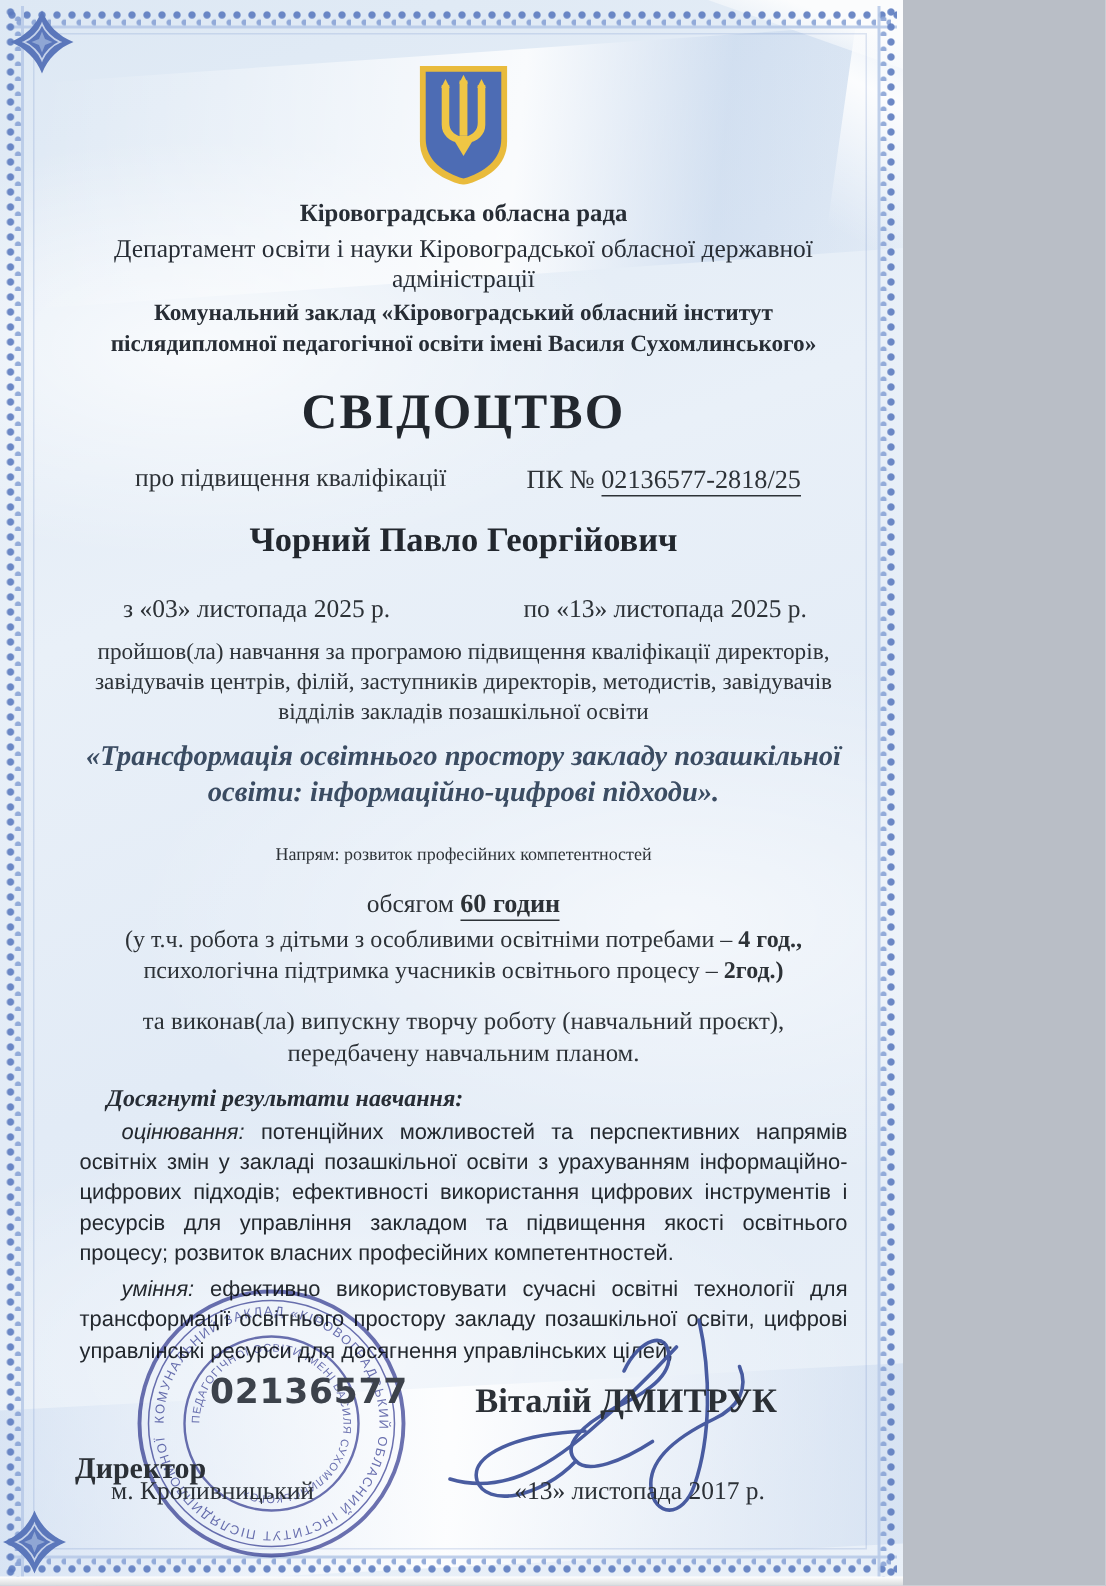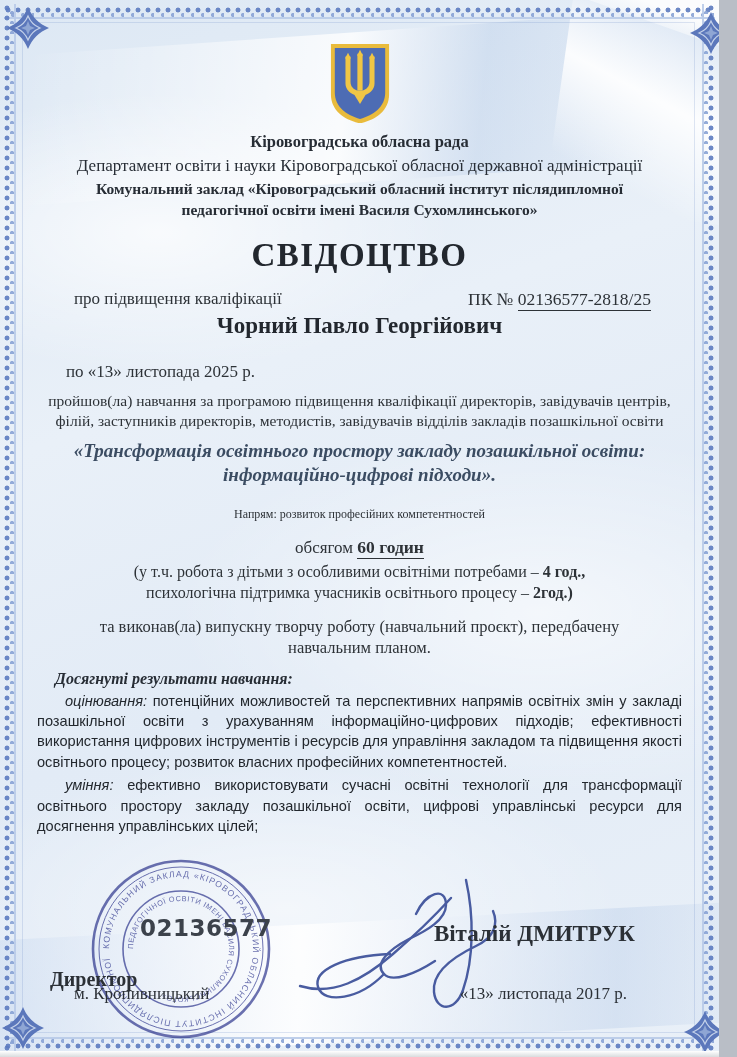--- a/index.html
+++ b/index.html
@@ -4,28 +4,29 @@
 <style>
   html,body{margin:0;padding:0;}
   body{
     width:737px;height:1057px;
     background:#b9bec6;
     font-family:"Liberation Serif","DejaVu Serif",serif;
     overflow:hidden;
   }
   .page{
     position:relative;
-    width:719px;height:1057px;
+    width:602px;height:1057px;
     background:
       radial-gradient(ellipse 420px 200px at 22% 22%, rgba(255,255,255,.75), rgba(255,255,255,0) 70%),
       radial-gradient(ellipse 520px 260px at 75% 58%, rgba(255,255,255,.6), rgba(255,255,255,0) 70%),
       radial-gradient(ellipse 480px 220px at 40% 86%, rgba(255,255,255,.55), rgba(255,255,255,0) 70%),
       linear-gradient(160deg,#dde8f4 0%,#e9f0f8 35%,#e2ebf6 60%,#e9f0f8 100%);
     overflow:hidden;
     box-sizing:border-box;
+    padding-left:16px;
   }
   
   .wave{position:absolute;pointer-events:none;}
   .wave1{left:-60px;top:30px;width:900px;height:150px;
     background:linear-gradient(100deg,rgba(255,255,255,0) 10%,rgba(255,255,255,.8) 45%,rgba(178,200,230,.35) 60%,rgba(255,255,255,0) 80%);
     transform:rotate(-4deg);}
   .wave2{left:-60px;top:920px;width:900px;height:120px;
     background:linear-gradient(95deg,rgba(195,213,238,.45) 5%,rgba(255,255,255,.85) 40%,rgba(185,205,233,.4) 75%,rgba(255,255,255,0) 95%);
     transform:rotate(-3deg);}
   .wave3{left:560px;top:-20px;width:260px;height:240px;
@@ -76,21 +77,21 @@
   }
   .emblem{width:62px;height:80px;margin:44px auto 8px;}
   .org1{font-size:16.5px;font-weight:bold;color:#272d35;}
   .org2{font-size:17px;font-weight:normal;margin-top:4px;color:#272d35;}
   .org3{font-size:15.5px;font-weight:bold;margin:3px auto 0;max-width:600px;line-height:1.35;color:#272d35;}
   .cert-title{font-size:33px;font-weight:bold;letter-spacing:1.5px;margin-top:16px;color:#22272e;}
   .subrow{display:flex;justify-content:space-between;align-items:center;
     margin-top:15px;padding:0 32px 0 38px;font-size:17px;}
   .pknum{font-size:17.5px;}
   .u{border-bottom:1.4px solid #2d3237;padding-bottom:1px;}
-  .holder-name{font-size:23px;font-weight:bold;margin-top:3px;color:#22272e;}
+  .holder-name{font-size:23px;font-weight:bold;margin-top:17px;color:#22272e;}
   .daterow{display:flex;justify-content:space-between;margin-top:23px;padding:0 28px 0 30px;font-size:17px;}
   .intro{font-size:15.5px;line-height:1.3;max-width:652px;margin:9px auto 0;}
   .prog-title{font-size:19px;font-weight:bold;font-style:italic;color:#3b4c62;
     line-height:1.27;max-width:648px;margin:8px auto 0;}
   .direction{font-size:12px;margin-top:20px;}
   .volume{font-size:17px;margin-top:15px;}
   .volume b{font-size:17.5px;}
   .details{font-size:16px;line-height:1.32;margin-top:3px;}
   .project{font-size:16.5px;line-height:1.27;max-width:580px;margin:13px auto 0;}
   .results{text-align:left;margin-top:11px;padding:0 1px;}
@@ -184,20 +185,21 @@
     <div class="cert-title">СВІДОЦТВО</div>
 
     <div class="subrow">
       <span>про підвищення кваліфікації</span>
       <span class="pknum"><span>ПК № </span><span class="u">02136577-2818/25</span></span>
     </div>
 
     <div class="holder-name">Чорний Павло Георгійович</div>
 
     <div class="daterow">
+      <span>з  «03» листопада 2025 р.</span>
       <span>по  «13» листопада 2025 р.</span>
     </div>
 
     <div class="intro">пройшов(ла) навчання за програмою підвищення кваліфікації директорів, завідувачів центрів, філій, заступників директорів, методистів, завідувачів відділів закладів позашкільної освіти</div>
 
     <div class="prog-title">«Трансформація освітнього простору закладу позашкільної освіти: інформаційно-цифрові підходи».</div>
     <div class="direction">Напрям: розвиток професійних компетентностей</div>
 
     <div class="volume">
       <span>обсягом </span><b><span class="u">60 годин</span></b>

